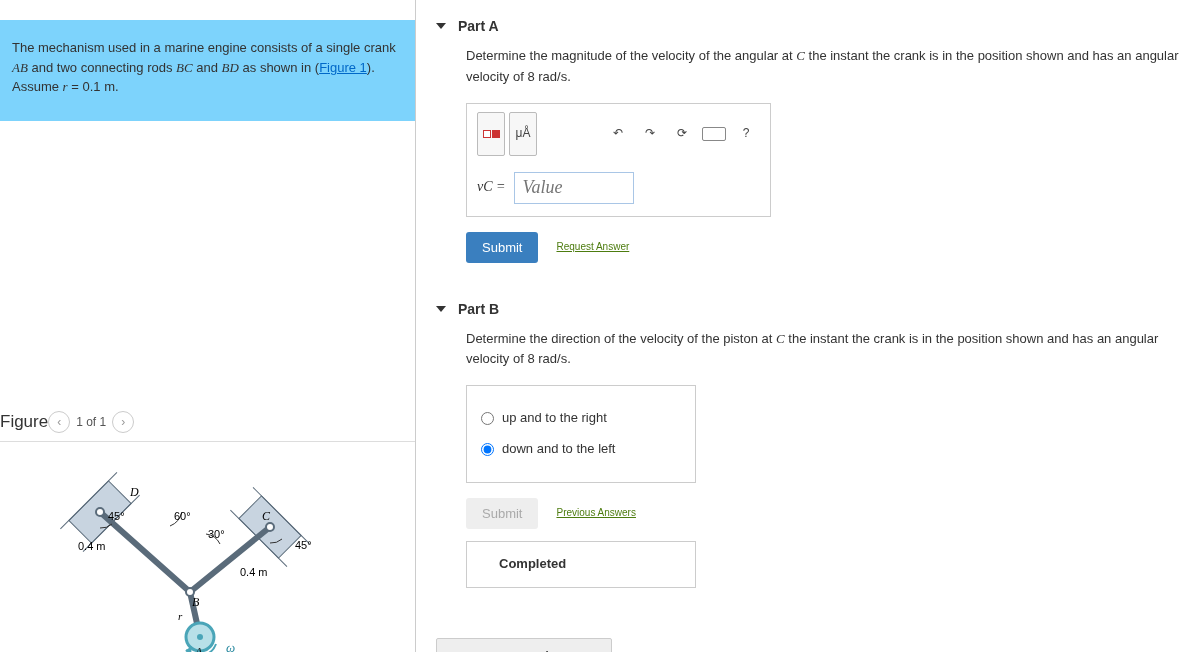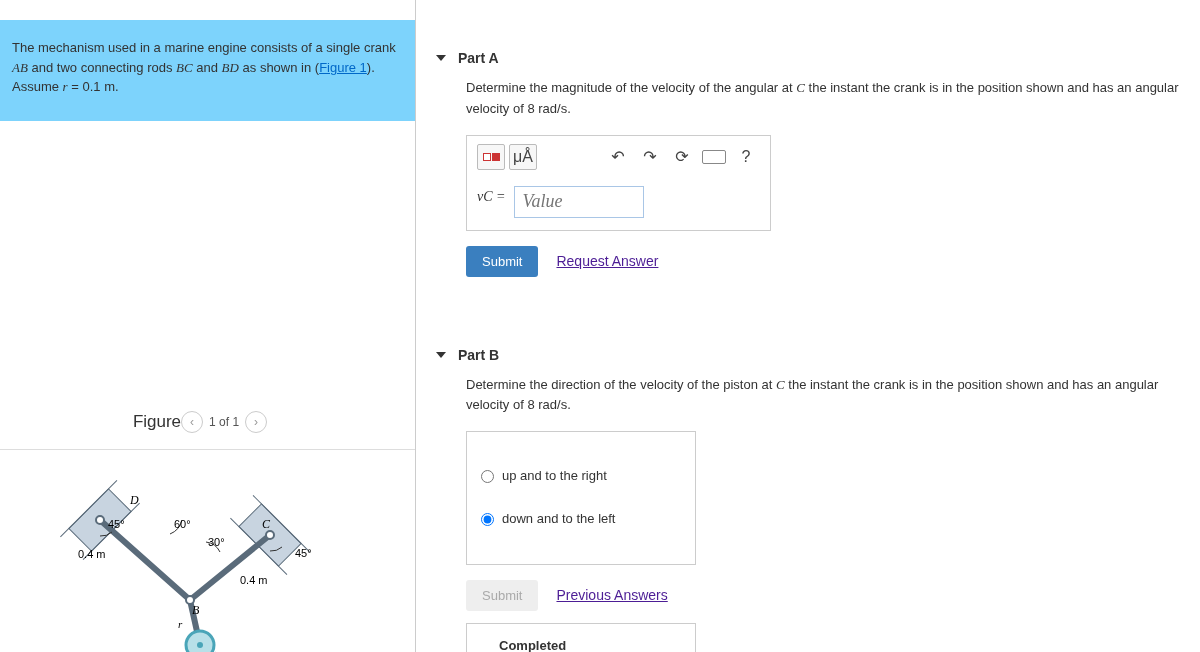--- a/index.html
+++ b/index.html
@@ -2,47 +2,47 @@
 <html><head>
 <meta charset="utf-8">
 <style>
 * { box-sizing: border-box; margin: 0; padding: 0; }
 body { font-family: Arial, Helvetica, sans-serif; font-size: 13px; color: #333; background: #fff; width: 1200px; height: 652px; display: flex; }
 .left-col { width: 415px; padding: 0; }
 .right-col { flex: 1; border-left: 1px solid #ccc; padding: 0 20px 0 20px; }
 .problem-box { background: #7dd3fc; padding: 18px 15px 24px 12px; margin: 20px 0 0 0; font-size: 13px; line-height: 1.5; }
 .problem-box i { font-style: italic; font-family: 'Times New Roman', serif; }
 .figlink { color: #0068c8; text-decoration: underline; cursor: pointer; }
-.figure-head { display: flex; align-items: center; justify-content: center; padding: 0 15px 16px 0; margin-top: 290px; border-bottom: 1px solid #ddd; }
+.figure-head { display: flex; align-items: center; justify-content: flex-start; padding: 0 15px 8px 0; margin-top: 290px; border-bottom: 1px solid #ddd; }
 .figure-title { font-size: 17px; font-weight: normal; }
 .pager { display: flex; align-items: center; gap: 6px; font-size: 12px; color: #555; }
 .pager-btn { width: 22px; height: 22px; border: 1px solid #ccc; border-radius: 50%; background: #fff; display: flex; align-items: center; justify-content: center; color: #999; font-size: 12px; cursor: pointer; }
 .figure-body { padding: 30px 0 0 30px; }
-.part-hdr { display: flex; align-items: center; gap: 12px; padding: 18px 0 12px 0; margin-top: 32px; }
+.part-hdr { display: flex; align-items: center; gap: 12px; padding: 18px 0 12px 0; }
 .caret { width: 0; height: 0; border-left: 5px solid transparent; border-right: 5px solid transparent; border-top: 6px solid #333; }
 .part-title { font-size: 14px; font-weight: bold; }
 .part-body { padding: 0 0 20px 30px; font-size: 13px; line-height: 1.6; }
 .instr { margin-bottom: 6px; }
 .instr i { font-style: italic; font-family: 'Times New Roman', serif; }
 .bold { font-weight: bold; }
 .answer-box { border: 1px solid #ccc; width: 305px; margin: 15px 0; background: #fff; }
 .toolbar { display: flex; align-items: center; padding: 8px 10px; gap: 4px; }
-.tb-btn { width: 28px; height: 26px; border: 1px solid #bbb; border-radius: 2px; background: #f7f7f7; display: flex; align-items: center; justify-content: center; font-size: 16px; color: #444; cursor: pointer; }
+.tb-btn { width: 28px; height: 44px; border: 1px solid #bbb; border-radius: 2px; background: #f7f7f7; display: flex; align-items: center; justify-content: center; font-size: 12px; color: #444; cursor: pointer; }
 .tb-spacer { flex: 1; }
-.input-row { display: flex; padding: 8px 10px 12px 10px; gap: 8px; }
+.input-row { display: flex; align-items: center; padding: 8px 10px 12px 10px; gap: 8px; }
 .label { font-style: italic; font-family: 'Times New Roman', serif; font-size: 14px; }
 .val-input, .unit-input { flex: 1; height: 32px; border: 1px solid #a9c6e6; padding: 0 8px; font-style: italic; font-family: 'Times New Roman', serif; font-size: 18px; color: #888; }
-.val-input { width: 130px; flex: none; }
+.val-input { width: 120px; flex: none; }
 .unit-input { width: 100px; flex: none; }
 .submit-row { display: flex; align-items: center; gap: 18px; margin-top: 6px; }
 .submit-btn { background: #3a7fbf; color: #fff; border: none; padding: 8px 16px; border-radius: 3px; font-size: 13px; cursor: pointer; }
 .submit-btn.disabled { background: #eee; color: #aaa; cursor: default; }
-.link { color: #4c1d95; text-decoration: underline; cursor: pointer; font-size: 14px; }
+.link { color: #4d7c0f; text-decoration: underline; cursor: pointer; font-size: 10px; }
 .radio-box { border: 1px solid #ccc; width: 230px; margin: 15px 0; padding: 12px 14px; background: #fff; }
-.radio-row { display: flex; align-items: center; gap: 8px; margin: 22px 0; font-size: 13px; }
+.radio-row { display: flex; align-items: center; gap: 8px; margin: 10px 0; font-size: 13px; }
 .radio-row input { margin: 0; }
 .completed-box { border: 1px solid #ccc; width: 230px; padding: 12px 32px; margin: 12px 0; font-weight: bold; font-size: 13px; }
 .return-bar { display: flex; align-items: center; gap: 30px; margin-top: 18px; }
 .return-btn { background: #eee; border: 1px solid #ccc; padding: 10px 16px; font-size: 14px; cursor: pointer; border-radius: 2px; }
 .kbd-icon { width: 24px; height: 14px; border: 1px solid #888; border-radius: 2px; position: relative; }
 .templates-icon { display: flex; gap: 1px; }
 .templates-icon span { width: 8px; height: 8px; background: #c33; display: block; }
 .templates-icon span:first-child { background: #fff; border: 1px solid #c33; }
 .diagram { position: relative; width: 320px; height: 200px; }
 </style>

